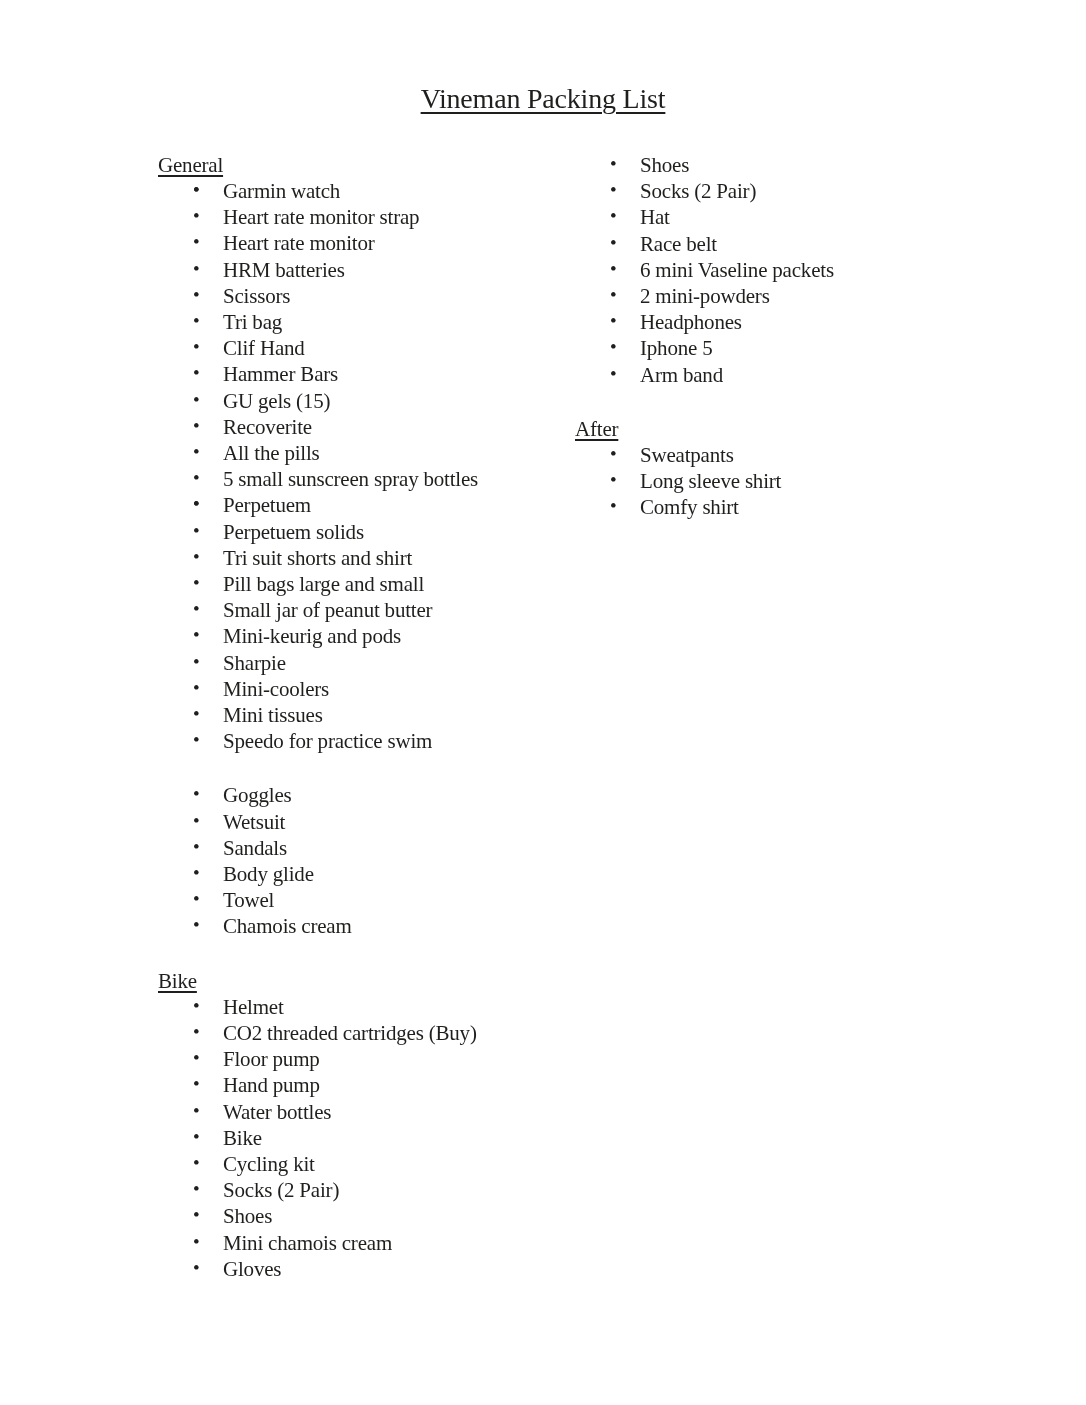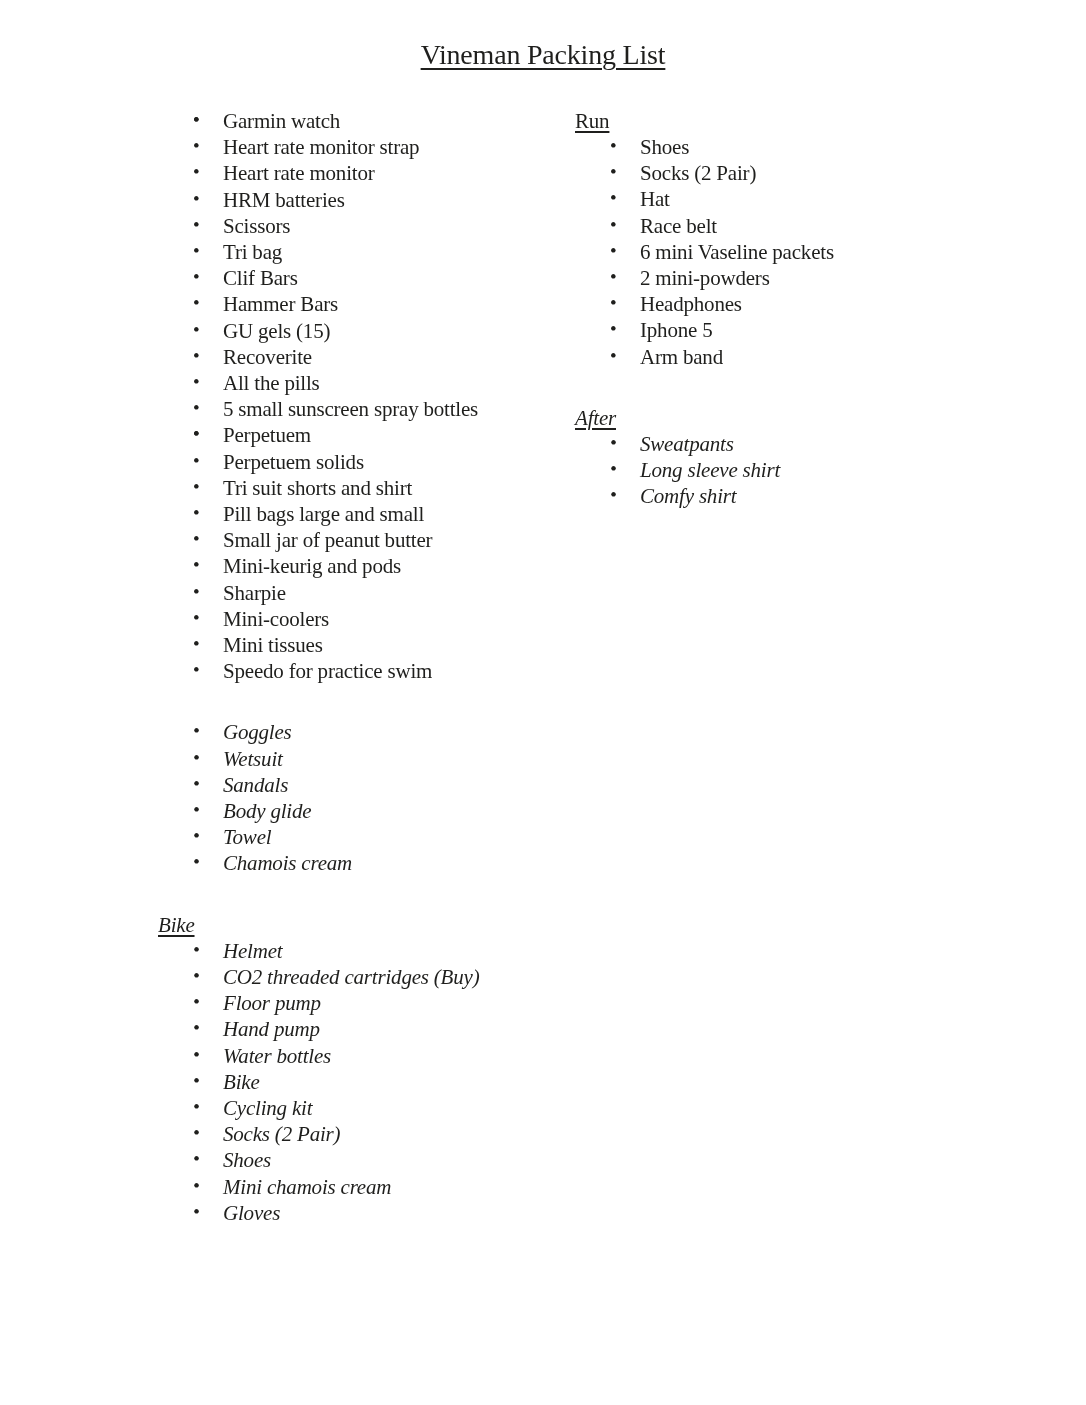--- a/index.html
+++ b/index.html
@@ -9,21 +9,21 @@
   }
   .page {
     position: relative;
     width: 1086px;
     height: 1405px;
     background: #ffffff;
     font-family: "Liberation Serif", "DejaVu Serif", serif;
     color: #1f1f1d;
     overflow: hidden;
     box-sizing: border-box;
-    padding-top: 37px;
+    padding-top: 81px;
   }
   .title {
     margin: 0;
     font-size: 28px;
     font-weight: 400;
     line-height: 36px;
     text-align: center;
     text-decoration: underline;
     text-decoration-thickness: 2px;
     text-underline-offset: 4px;
@@ -36,22 +36,21 @@
     box-sizing: border-box;
   }
   .col-left {
     flex: 0 0 417px;
     width: 417px;
   }
   .col-right {
     flex: 1 1 auto;
   }
   .section + .section {
-    margin-top: 35px;
-    font-style: italic;
+    margin-top: 28px;
   }
   .section-heading {
     margin: 0;
     font-size: 21px;
     font-weight: 400;
     line-height: 26px;
     text-decoration: underline;
     text-decoration-thickness: 2px;
     text-underline-offset: 3px;
     letter-spacing: -0.2px;
@@ -78,29 +77,30 @@
   }
 </style>
 </head>
 <body>
 
 <div class="page">
   <h1 class="title">Vineman Packing List</h1>
   <div class="columns">
     <div class="col col-left">
         <div class="section">
+          <h2 class="section-heading">General</h2>
           <ul class="packing-list">
             <li><span class="bullet">•</span></li>
             <li><span class="bullet">•</span><span class="item-text">Garmin watch</span></li>
             <li><span class="bullet">•</span><span class="item-text">Heart rate monitor strap</span></li>
             <li><span class="bullet">•</span><span class="item-text">Heart rate monitor</span></li>
             <li><span class="bullet">•</span><span class="item-text">HRM batteries</span></li>
             <li><span class="bullet">•</span><span class="item-text">Scissors</span></li>
             <li><span class="bullet">•</span><span class="item-text">Tri bag</span></li>
-            <li><span class="bullet">•</span><span class="item-text">Clif Bars</span></li>
+            <li><span class="bullet">•</span><span class="item-text">Clif Hand</span></li>
             <li><span class="bullet">•</span><span class="item-text">Hammer Bars</span></li>
             <li><span class="bullet">•</span><span class="item-text">GU gels (15)</span></li>
             <li><span class="bullet">•</span><span class="item-text">Recoverite</span></li>
             <li><span class="bullet">•</span><span class="item-text">All the pills</span></li>
             <li><span class="bullet">•</span><span class="item-text">5 small sunscreen spray bottles</span></li>
             <li><span class="bullet">•</span></li>
             <li><span class="bullet">•</span><span class="item-text">Perpetuem</span></li>
             <li><span class="bullet">•</span><span class="item-text">Perpetuem solids</span></li>
             <li><span class="bullet">•</span><span class="item-text">Tri suit shorts and shirt</span></li>
             <li><span class="bullet">•</span><span class="item-text">Pill bags large and small</span></li>
@@ -134,21 +134,20 @@
             <li><span class="bullet">•</span><span class="item-text">Cycling kit</span></li>
             <li><span class="bullet">•</span><span class="item-text">Socks (2 Pair)</span></li>
             <li><span class="bullet">•</span><span class="item-text">Shoes</span></li>
             <li><span class="bullet">•</span><span class="item-text">Mini chamois cream</span></li>
             <li><span class="bullet">•</span><span class="item-text">Gloves</span></li>
           </ul>
         </div>
       </div>
     <div class="col col-right">
         <div class="section">
-          <h2 class="section-heading">Run</h2>
           <ul class="packing-list">
             <li><span class="bullet">•</span><span class="item-text">Shoes</span></li>
             <li><span class="bullet">•</span><span class="item-text">Socks (2 Pair)</span></li>
             <li><span class="bullet">•</span><span class="item-text">Hat</span></li>
             <li><span class="bullet">•</span><span class="item-text">Race belt</span></li>
             <li><span class="bullet">•</span><span class="item-text">6 mini Vaseline packets</span></li>
             <li><span class="bullet">•</span><span class="item-text">2 mini-powders</span></li>
             <li><span class="bullet">•</span><span class="item-text">Headphones</span></li>
             <li><span class="bullet">•</span><span class="item-text">Iphone 5</span></li>
             <li><span class="bullet">•</span><span class="item-text">Arm band</span></li>

